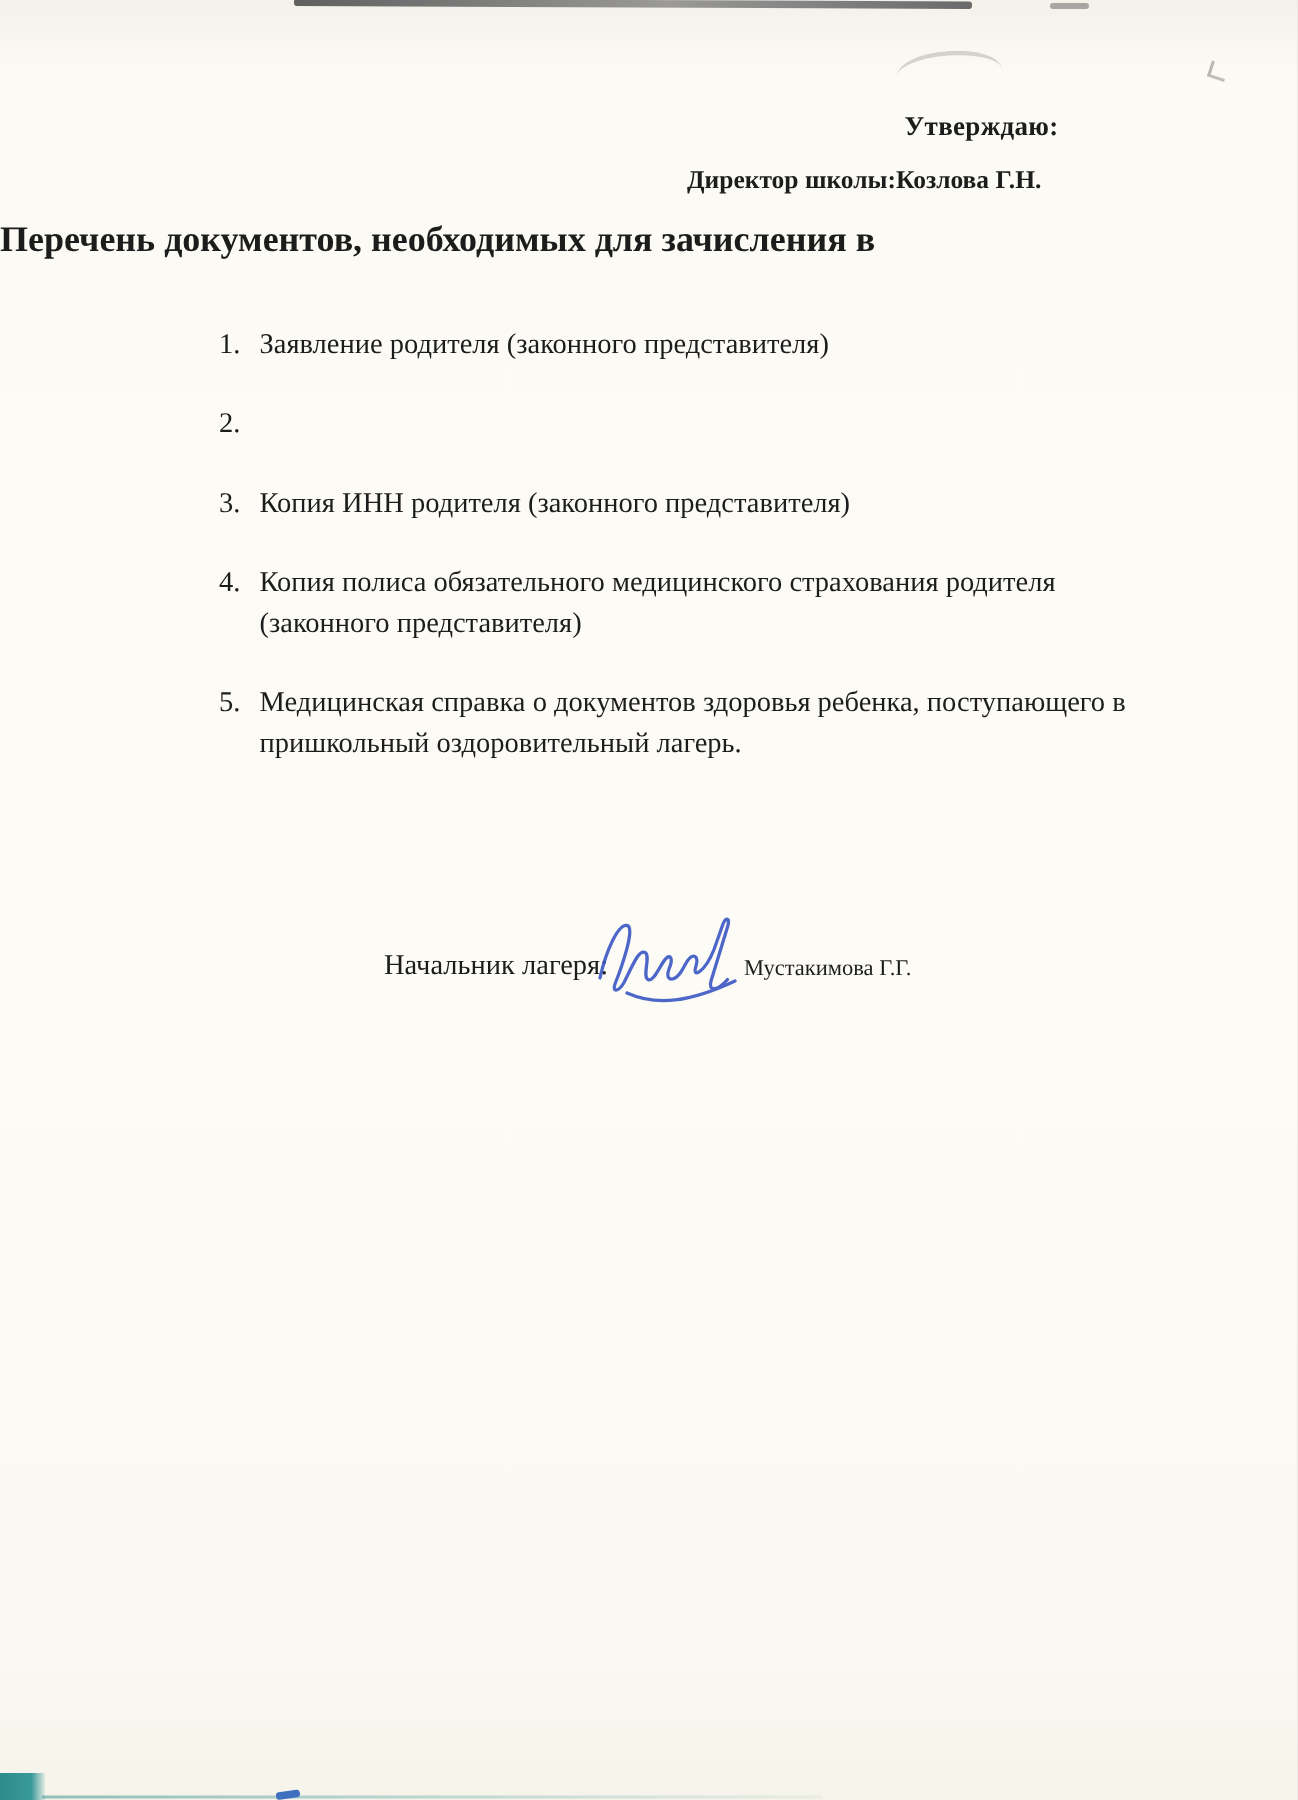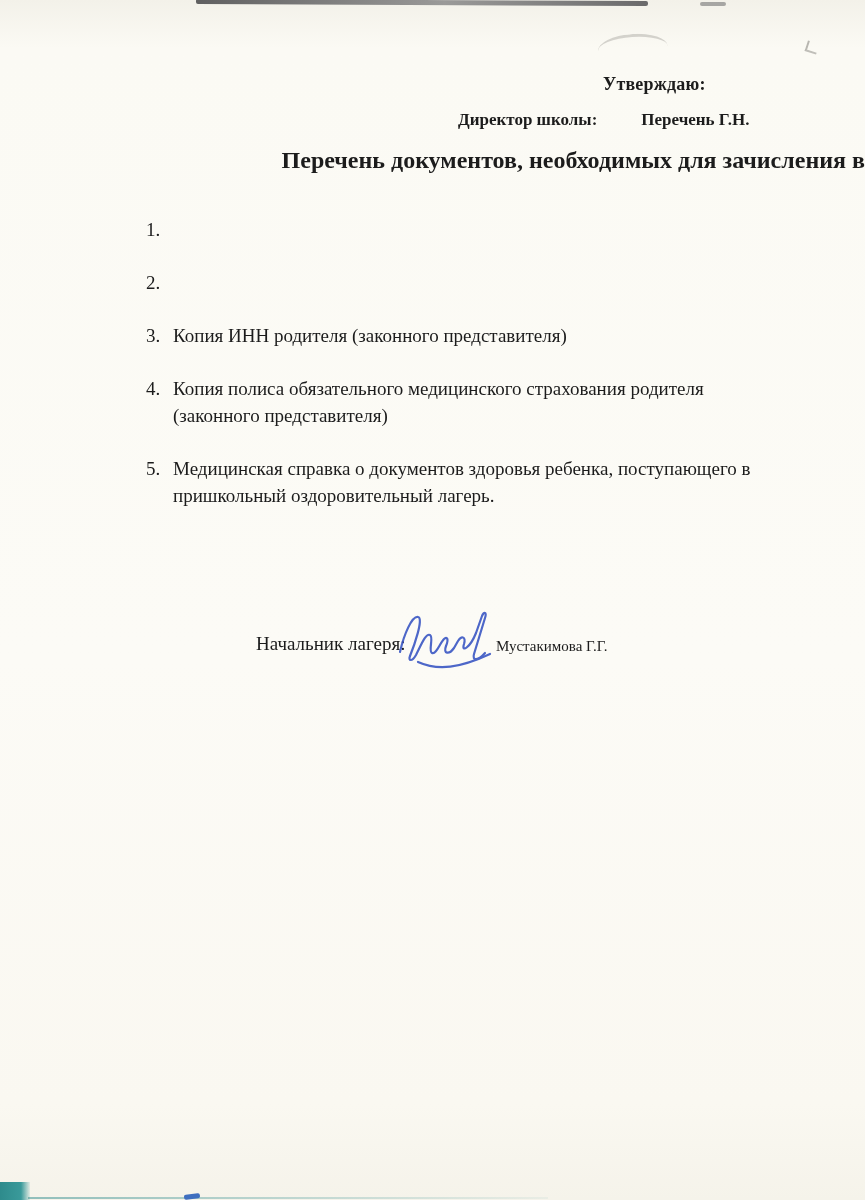--- a/index.html
+++ b/index.html
@@ -76,31 +76,30 @@
     position: absolute;
     top: 74px; left: 603px;
     font-weight: bold;
     font-size: 18px;
     letter-spacing: 0.2px;
   }
   .director-row {
     position: absolute;
     top: 110px; left: 458px;
     display: flex;
-    gap: 44px;
     font-weight: bold;
     font-size: 17px;
     white-space: nowrap;
   }
   .title {
     position: absolute;
     top: 142px; left: 0;
     width: 100%;
     margin: 0;
-    text-align: right;
+    text-align: left;
     font-weight: bold;
     font-size: 24px;
     line-height: 36px;
   }
   .title span { display: block; }
 
   .doc-list {
     position: absolute;
     top: 216px; left: 146px;
     width: 640px;
@@ -156,30 +155,31 @@
   <div class="artifact-top-dot"></div>
   <div class="artifact-smudge"></div>
   <div class="artifact-mark-right"></div>
   <div class="artifact-bottom-strip"></div>
   <div class="artifact-bottom-line"></div>
   <div class="artifact-blue-dash"></div>
 
   <div class="approve">Утверждаю:</div>
   <div class="director-row">
     <span>Директор школы:</span>
-    <span>Перечень Г.Н.</span>
+    <span>Козлова Г.Н.</span>
   </div>
 
   <h1 class="title">
     <span>Перечень документов, необходимых для зачисления в</span>
   </h1>
 
   <ol class="doc-list">
     <li>
       <span class="num">1.</span>
+      <span class="txt">Заявление родителя (законного представителя)</span>
     </li>
     <li>
       <span class="num">2.</span>
     </li>
     <li>
       <span class="num">3.</span>
       <span class="txt">Копия ИНН родителя (законного представителя)</span>
     </li>
     <li>
       <span class="num">4.</span>

